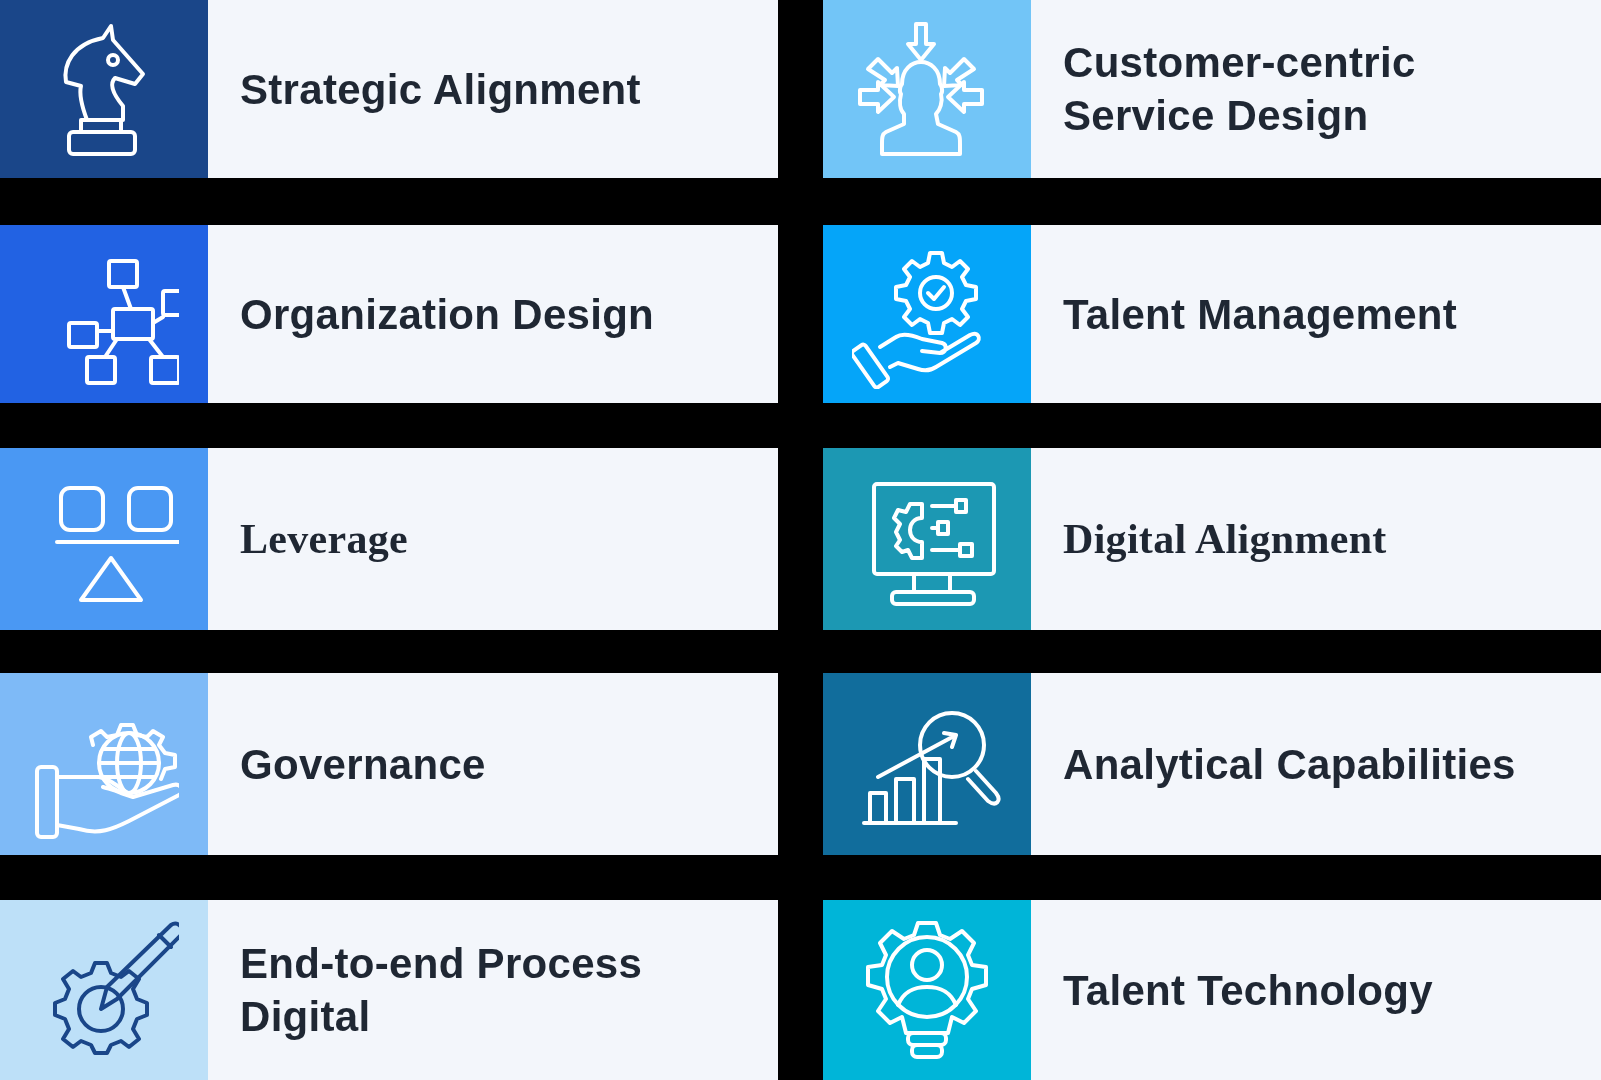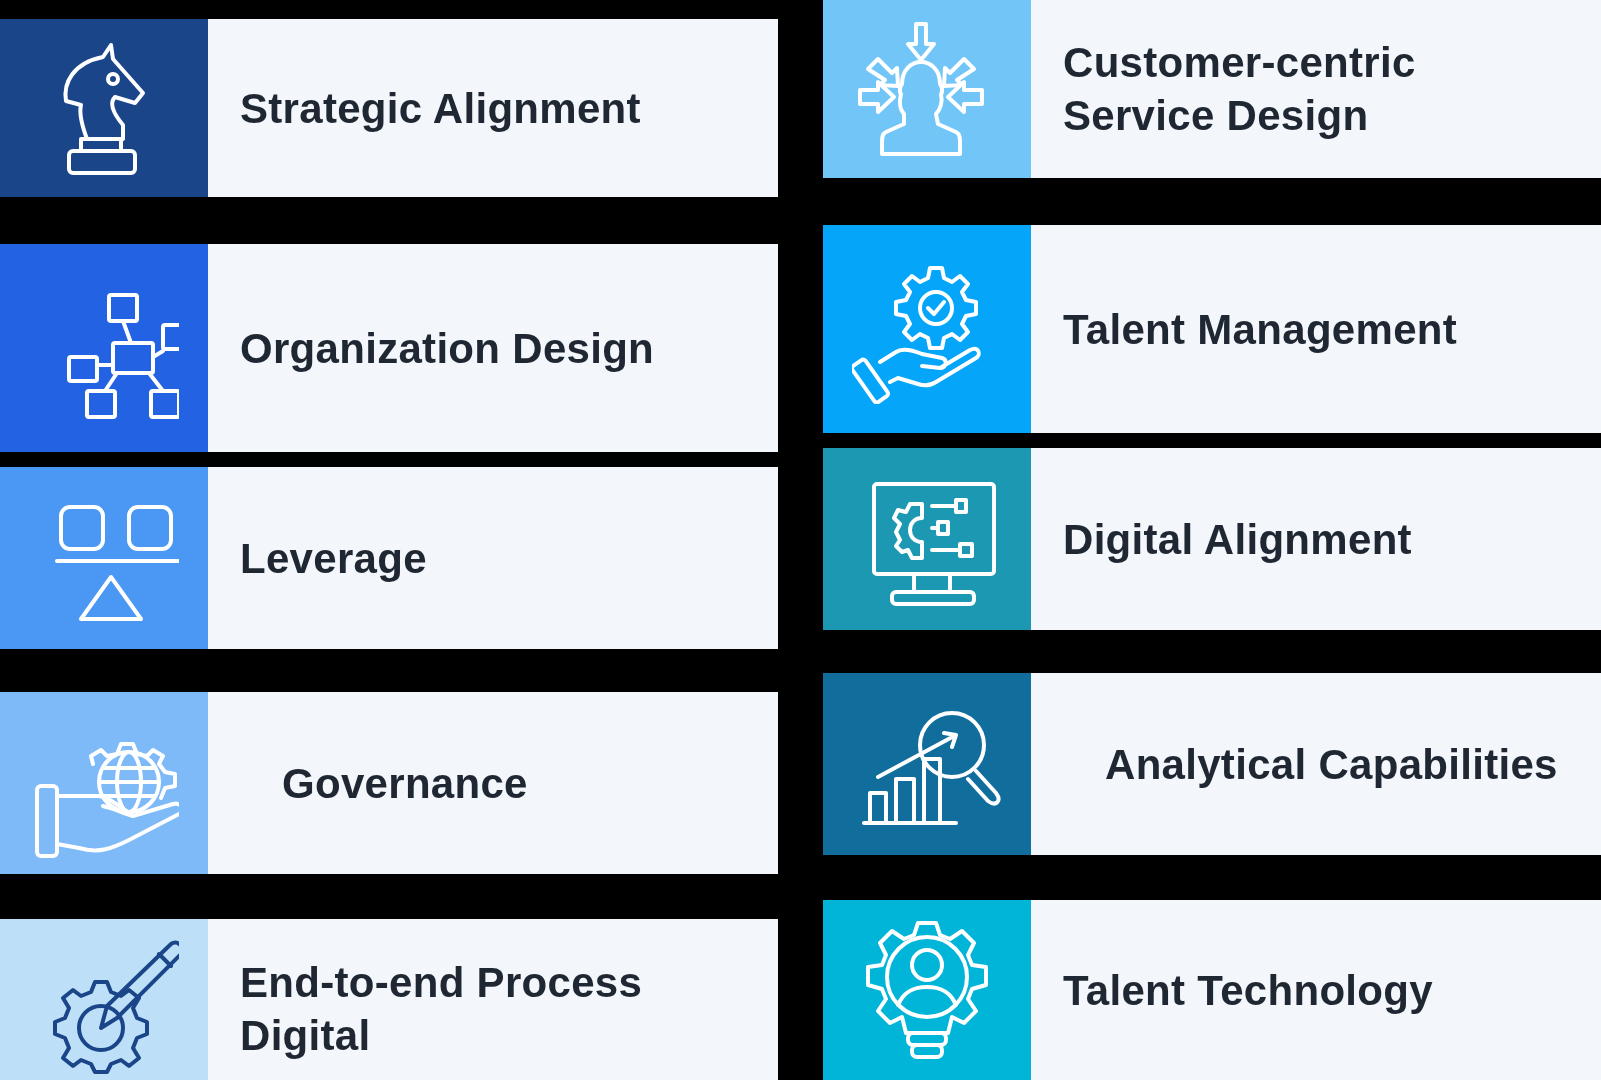--- a/index.html
+++ b/index.html
@@ -12,26 +12,26 @@
   }
   .card .icon-panel {
     width:208px; height:100%; flex:0 0 208px; display:flex; align-items:center; justify-content:center;
   }
   .card .icon-panel svg { width:150px; height:150px; }
   .card .label {
     flex:1; display:flex; align-items:center; padding-left:32px;
     color:#1f2733; font-size:42px; font-weight:bold; line-height:53px; letter-spacing:0.3px;
     white-space:pre-line;
   }
-  .col-left { left:0; width:778px;margin-top:19px; }
+  .col-left { left:0; width:778px; }
   .col-right { left:823px; width:778px;justify-content:space-between; }
   .row-1 { top:0; height:178px; }
-  .row-2 { top:225px; height:208px; }
-  .row-3 { top:448px; height:182px; }
-  .row-4 { top:673px; height:182px;gap:42px; }
+  .row-2 { top:225px; height:178px; }
+  .row-3 { top:448px; height:182px;font-family:Liberation Serif, serif; }
+  .row-4 { top:673px; height:182px; }
   .row-5 { top:900px; height:180px; }
   svg .s { fill:none; stroke:#ffffff; stroke-width:4; stroke-linecap:round; stroke-linejoin:round; }
   svg .d { fill:none; stroke:#1a4689; stroke-width:4; stroke-linecap:round; stroke-linejoin:round; }
 </style>
 </head>
 <body>
 
 <div class="card col-left row-1">
   <div class="icon-panel" style="background:#1a4689">
     <svg viewBox="0 0 150 150">

